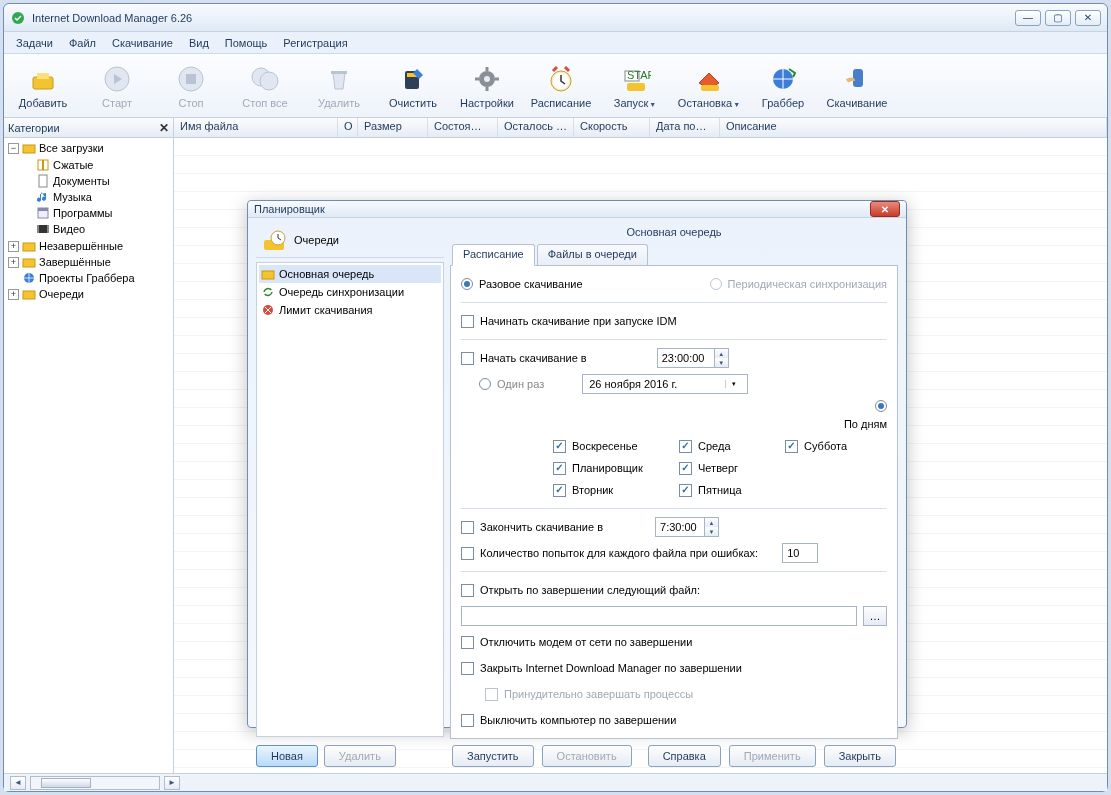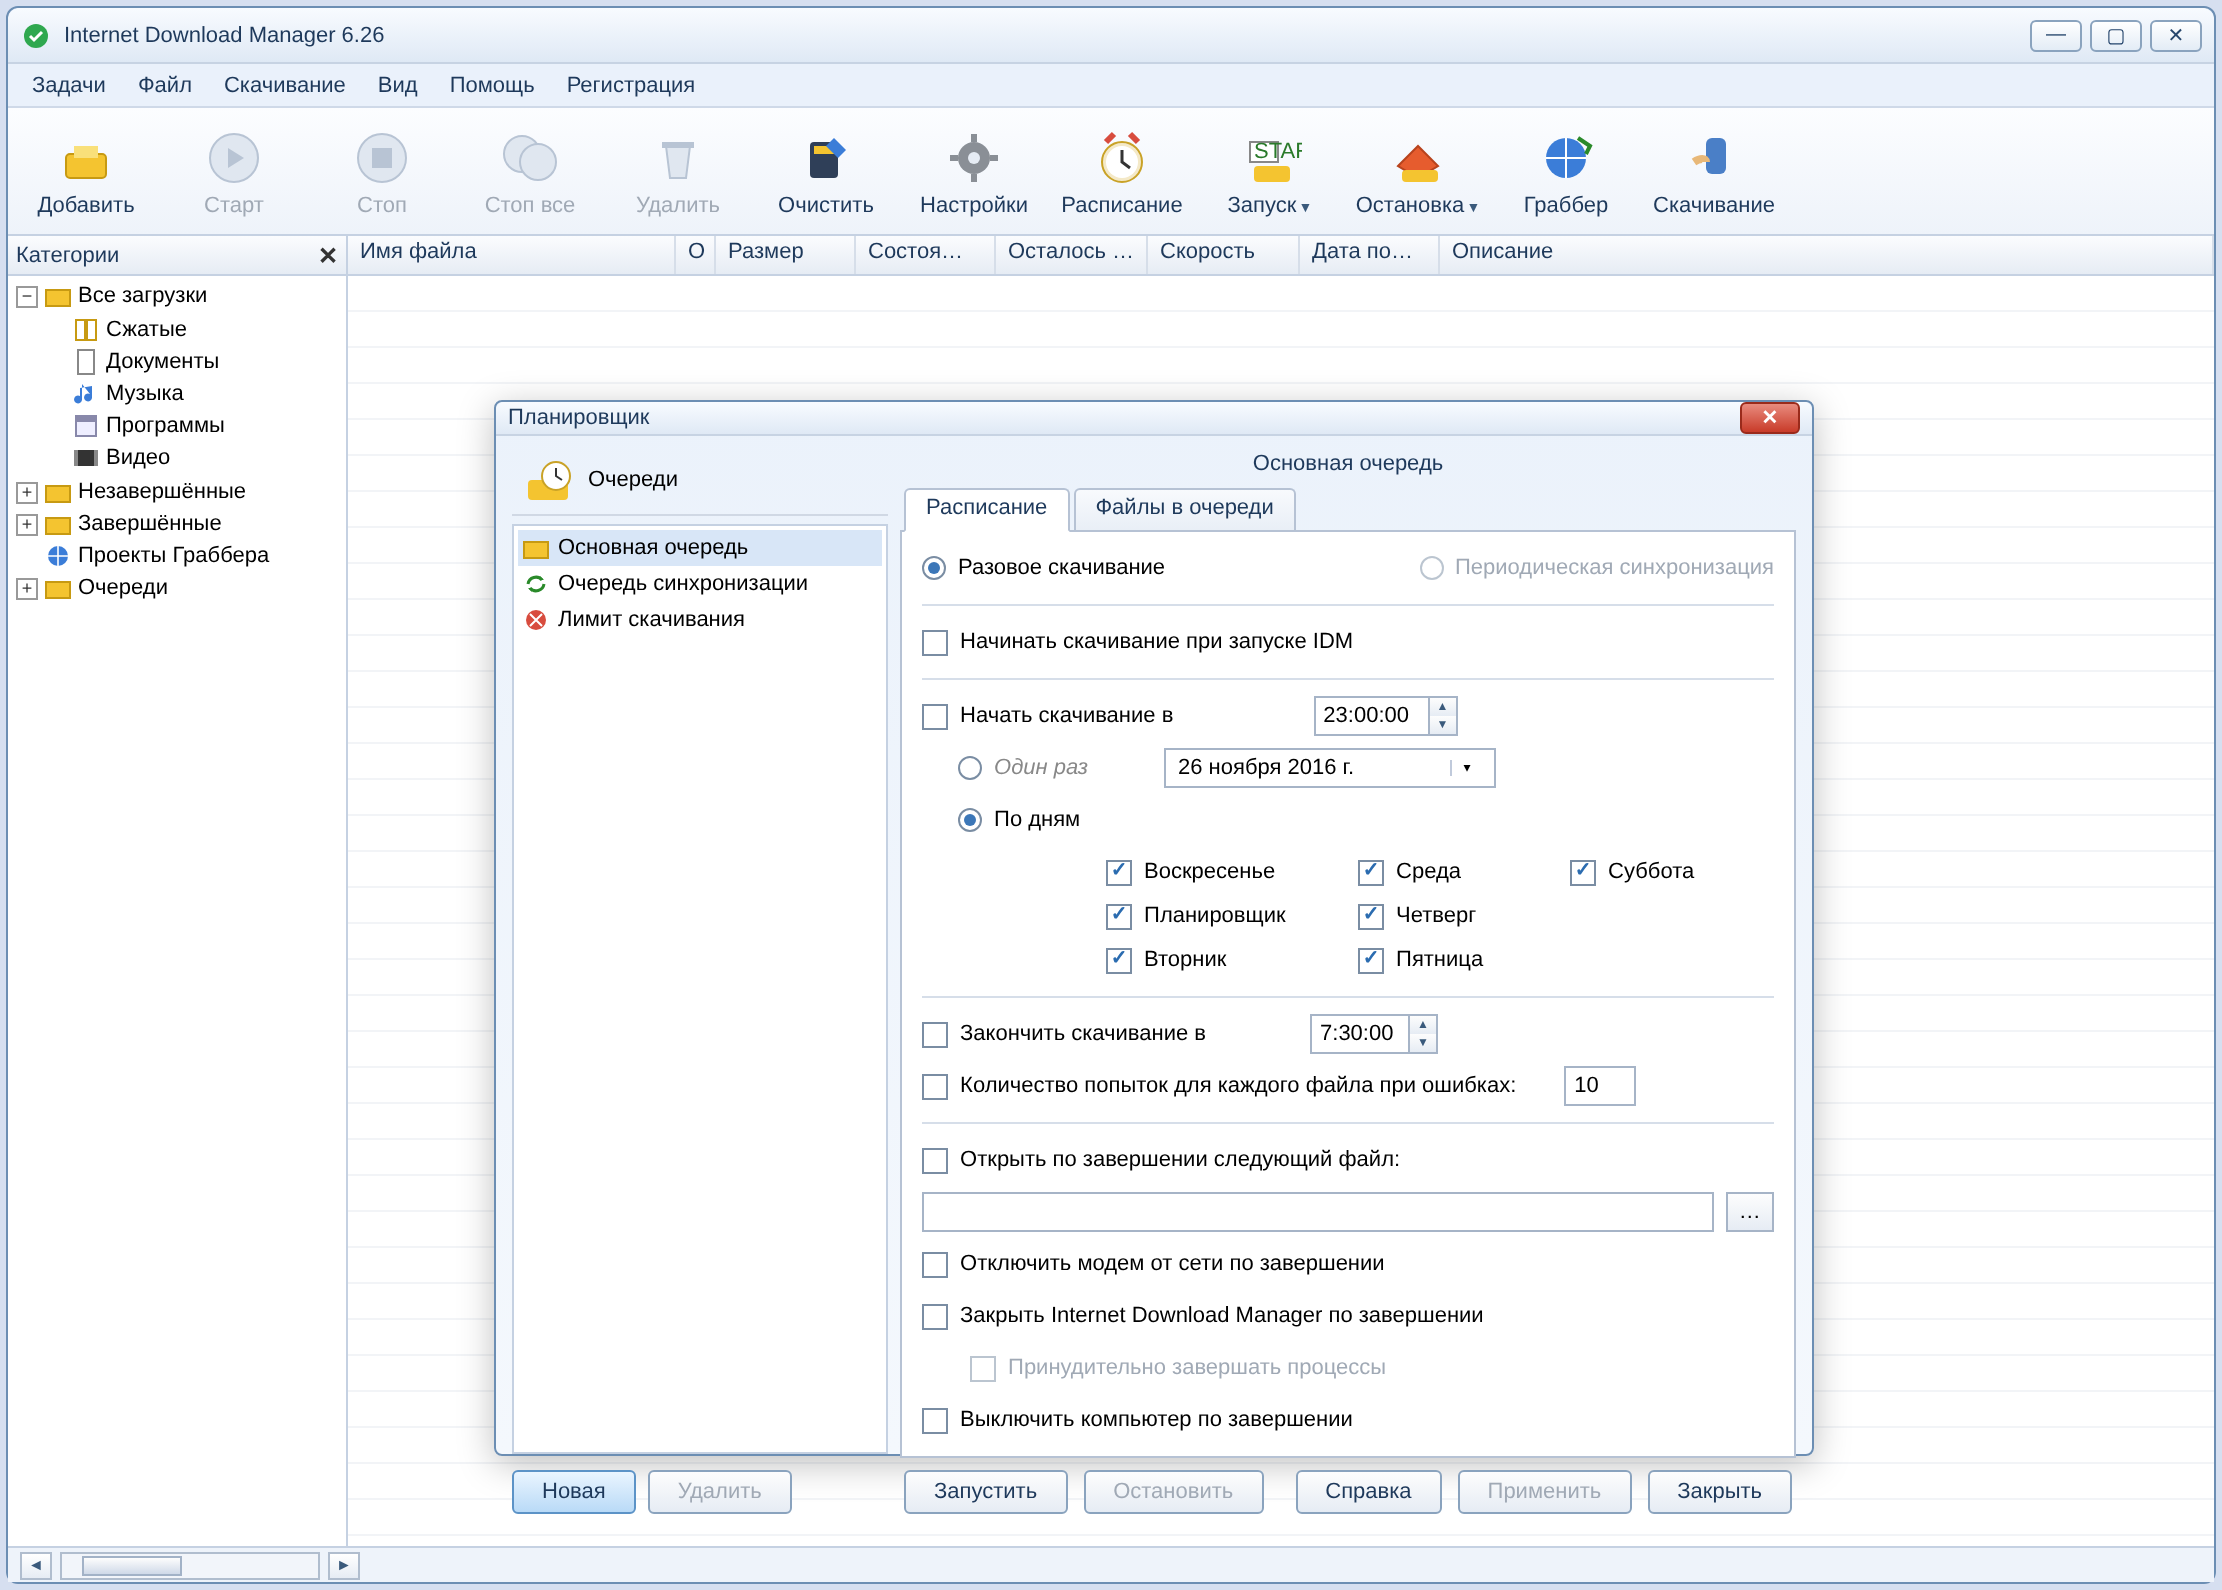--- a/index.html
+++ b/index.html
@@ -69,21 +69,21 @@
 .radio.checked::after { content:"";width:6px;height:6px;background:#3c77b8;border-radius:50%; }
 .checkbox { width:13px;height:13px;border:1px solid #7a8da3;background:#fff;display:inline-flex;align-items:center;justify-content:center; }
 .checkbox.checked::after { content:"✓";font-size:10px;color:#2b6cb0;font-weight:bold;line-height:1; }
 .text-input { border:1px solid #a6b4c7; background:#fff; height:20px; padding:1px 4px; }
 .spinner-box { display:inline-flex;padding-left:28px; }
 .spinner-btns { width:14px; display:flex; flex-direction:column; border:1px solid #a6b4c7; border-left:none; }
 .spin-up,.spin-down { flex:1; background:linear-gradient(#fdfdfd,#e6ecf4); display:flex;align-items:center;justify-content:center;font-size:6px;color:#3a5a7c; }
 .date-box { border:1px solid #a6b4c7; height:20px; padding:1px 6px; display:inline-flex; align-items:center; gap:4px; }
 .dropdown-toggle { width:16px; border-left:1px solid #c0cadb; display:flex;align-items:center;justify-content:center;font-size:7px; }
 .days-grid { display:grid; grid-template-columns: 110px 90px 80px; gap:2px 16px; margin-left:92px; }
-.label-mute { color:#888;font-style:italic; }
+.label-mute { color:#888; }
 .modal-footer { display:flex; gap:8px; padding:6px 2px 2px; }
 .disabled-text { color:#a0a9b5; }
 .bigtext { width:100%; }
 .browse-btn { width:26px;height:20px;border:1px solid #a6b4c7;background:linear-gradient(#fdfdfd,#e6ecf4);display:flex;align-items:center;justify-content:center; }
 svg { display:block; }
 </style>
 </head>
 <body>
 
 <div class="main-window">
@@ -495,21 +495,21 @@
           <span class="radio"></span>
           <span class="label-mute">Один раз</span>
           <span style="width:26px"></span>
           <span class="date-box">
             <span>26  ноября   2016 г.</span>
             <span style="width:40px"></span>
             <span class="dropdown-toggle">▾</span>
           </span>
         </div>
 
-        <div class="form-row" style="padding-left:18px; align-items:center;">
+        <div class="form-row" style="padding-left:18px; align-items:flex-end;flex-direction:column;">
           <span class="radio checked"></span>
           <span>По дням</span>
         </div>
         <div class="days-grid">
           <div class="form-row">
               <span class="checkbox checked"></span>
               <span>Воскресенье</span>
             </div>
           <div class="form-row">
               <span class="checkbox checked"></span>

